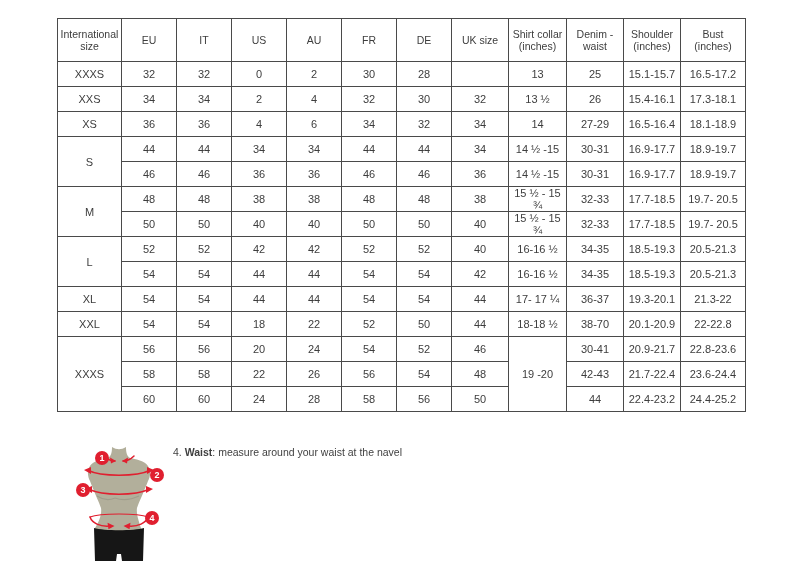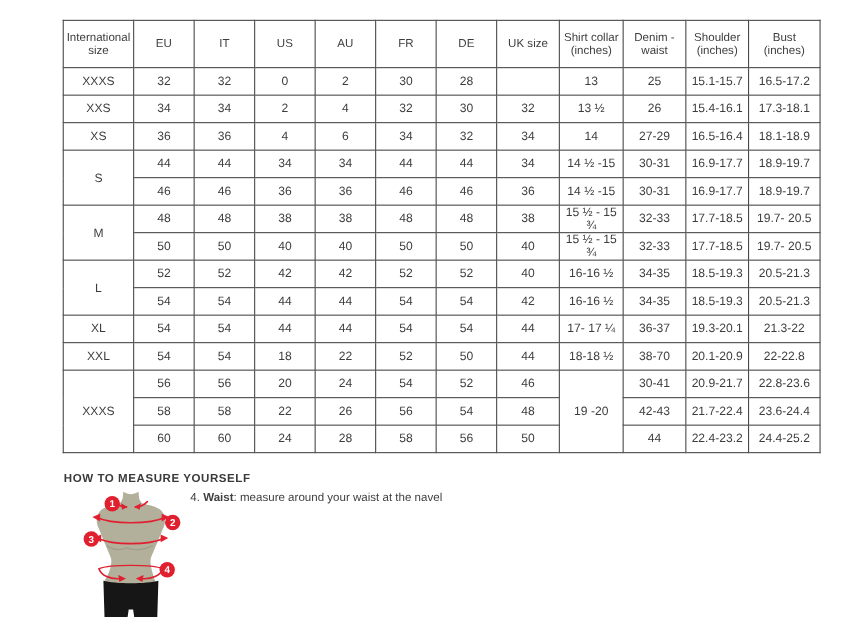--- a/index.html
+++ b/index.html
@@ -254,21 +254,20 @@
           <td>58</td>
           <td>56</td>
           <td>50</td>
           <td>44</td>
           <td>22.4-23.2</td>
           <td>24.4-25.2</td>
         </tr>
       </tbody>
   </table>
 
-  <h2 class="measure-title">HOW TO MEASURE YOURSELF</h2>
 
   <div class="figure-wrap">
     <svg width="100" height="122" viewBox="0 0 100 122" xmlns="http://www.w3.org/2000/svg">
 
       <path fill="#b2af9b" d="M44,3 C44,9 43,12 40,14 C30,16 23,18 21,24 C19,28 20,33 22,37 C27,50 31,58 33,64 C34,70 31,78 27,84 L27,90 L75,90 C71,78 68,70 69,64 C71,58 75,50 80,37 C82,33 83,28 81,24 C79,18 72,16 62,14 C59,12 58,9 58,3 C53,6 49,6 44,3 Z"></path>
 
       <path fill="none" stroke="rgba(0,0,0,0.10)" stroke-width="1.2" d="M29,52 Q38,58 47,54 M47,54 Q58,58 71,52"></path>
 
       <path fill="#161616" d="M26,84 C36,87 66,87 76,84 L75,117 L54,117 L53,110 L49,110 L48,117 L27,117 Z"></path>
 

